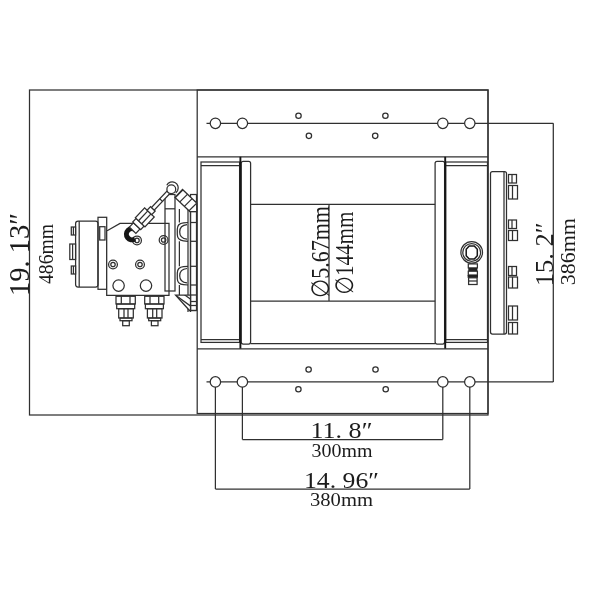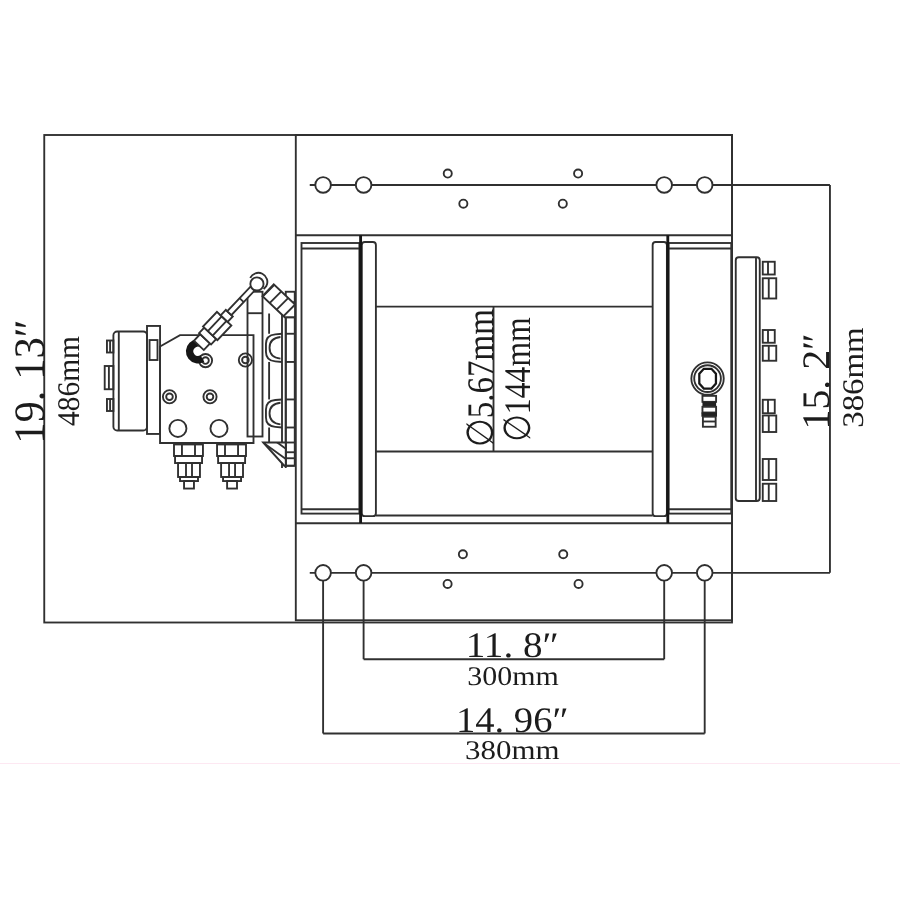--- a/index.html
+++ b/index.html
@@ -1,16 +1,16 @@
 <!DOCTYPE html>
 <html><head>
 <meta charset="utf-8">
 <style>
 html,body{margin:0;padding:0;background:#ffffff;}
-#wrap{width:600px;height:509px;position:relative;background:#ec4899;}
+#wrap{width:600px;height:600px;position:relative;background:#ec4899;}
 svg text{font-family:"Liberation Serif", serif;fill:#1c1c1c;}
 .s{fill:none;stroke:#303030;stroke-width:1.25;}
 .sw{fill:#ffffff;stroke:#303030;stroke-width:1.25;}
 .k{fill:none;stroke:#161616;}
 </style>
 </head>
 <body>
 <div id="wrap">
 <svg width="600" height="600" viewBox="0 0 600 600" shape-rendering="geometricPrecision">
 <rect x="0" y="0" width="600" height="600" fill="#ffffff"></rect>

